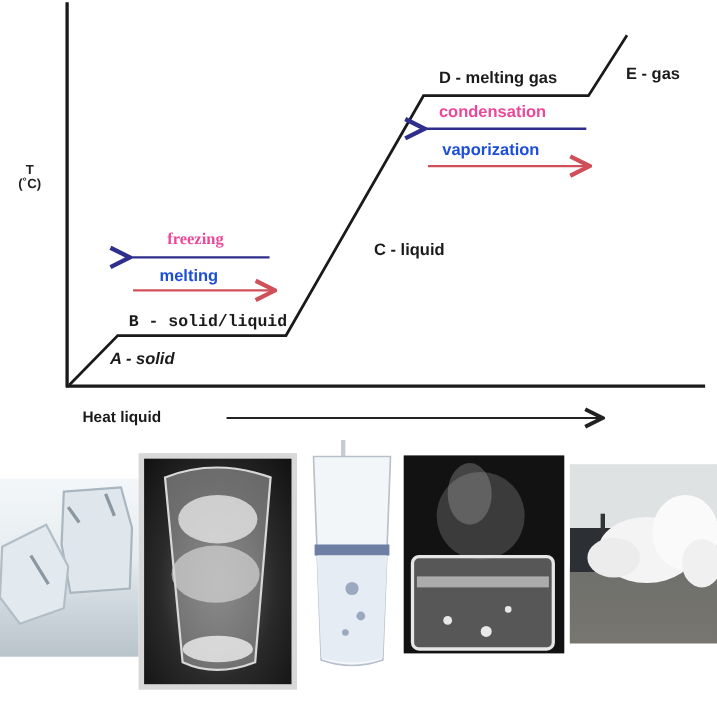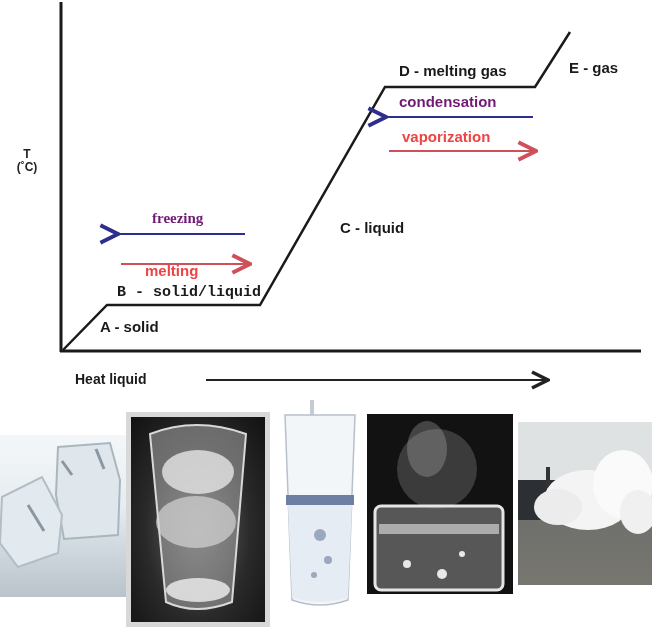--- a/index.html
+++ b/index.html
@@ -1,22 +1,22 @@
 <!DOCTYPE html>
 <html><head>
 <meta charset="utf-8">
 <style>
   html, body { margin: 0; padding: 0; background: #ffffff; }
   body { width: 652px; height: 637px; position: relative; overflow: hidden;
          font-family: "Liberation Sans", sans-serif; }
   .chart { position: absolute; left: 0; top: 0; width: 652px; height: 400px; }
   .lbl { position: absolute; font-family: "Liberation Sans", sans-serif; font-weight: bold;
          font-size: 15px; color: #1a1a1a; white-space: nowrap; line-height: 1; }
-  .lbl.blue { color: #701a75; }
-  .lbl.red { color: #ef4444; font-weight: bold; }
+  .lbl.blue { color: #ec4899; }
+  .lbl.red { color: #1d4ed8; font-weight: bold; }
   .ylabel { position: absolute; left: 16px; top: 148px; width: 22px; text-align: center;
             font-size: 12px; font-weight: bold; color: #222; line-height: 1.1; }
   .photos { position: absolute; left: 0; top: 400px; width: 652px; height: 237px; }
   .photo { position: absolute; overflow: hidden; }
 </style>
 </head>
 <body>
 
 <div class="chart">
   <svg width="652" height="400" viewBox="0 0 652 400" style="position:absolute;left:0;top:0;">
@@ -44,28 +44,28 @@
     <line x1="389" y1="151" x2="536" y2="151" stroke="#d0505a" stroke-width="2.2" marker-end="url(#ahRed)"></line>
 
     <line x1="206" y1="380" x2="548" y2="380" stroke="#222" stroke-width="2" marker-end="url(#ahBlack)"></line>
   </svg>
 
   <div class="ylabel">
     <div>T</div>
     <div>(˚C)</div>
   </div>
 
-  <div class="lbl" style="left:100px;top:319px;">A - solid</div>
+  <div class="lbl" style="left:100px;top:319px;font-style:italic;">A - solid</div>
   <div class="lbl" style="left:117px;top:285px;font-family:Liberation Mono, monospace;">B - solid/liquid</div>
   <div class="lbl" style="left:340px;top:220px;">C - liquid</div>
   <div class="lbl" style="left:399px;top:63px;">D - melting gas</div>
   <div class="lbl" style="left:569px;top:60px;">E - gas</div>
 
   <div class="lbl blue" style="left:152px;top:211px;font-family:Liberation Serif, serif;">freezing</div>
-  <div class="lbl red" style="left:145px;top:243px;margin-top:20px;">melting</div>
+  <div class="lbl red" style="left:145px;top:243px;">melting</div>
   <div class="lbl blue" style="left:399px;top:94px;">condensation</div>
   <div class="lbl red" style="left:402px;top:129px;">vaporization</div>
 
   <div class="lbl" style="left:75px;top:372px;font-size:14px;">Heat liquid</div>
 </div>
 
 <div class="photos">
 
   <div class="photo" style="left:0;top:35px;width:126px;height:162px;background:linear-gradient(180deg,#f4f7f9 0%,#e6ecf0 45%,#cfd8de 70%,#b9c3ca 100%);">
     <svg width="126" height="162">

